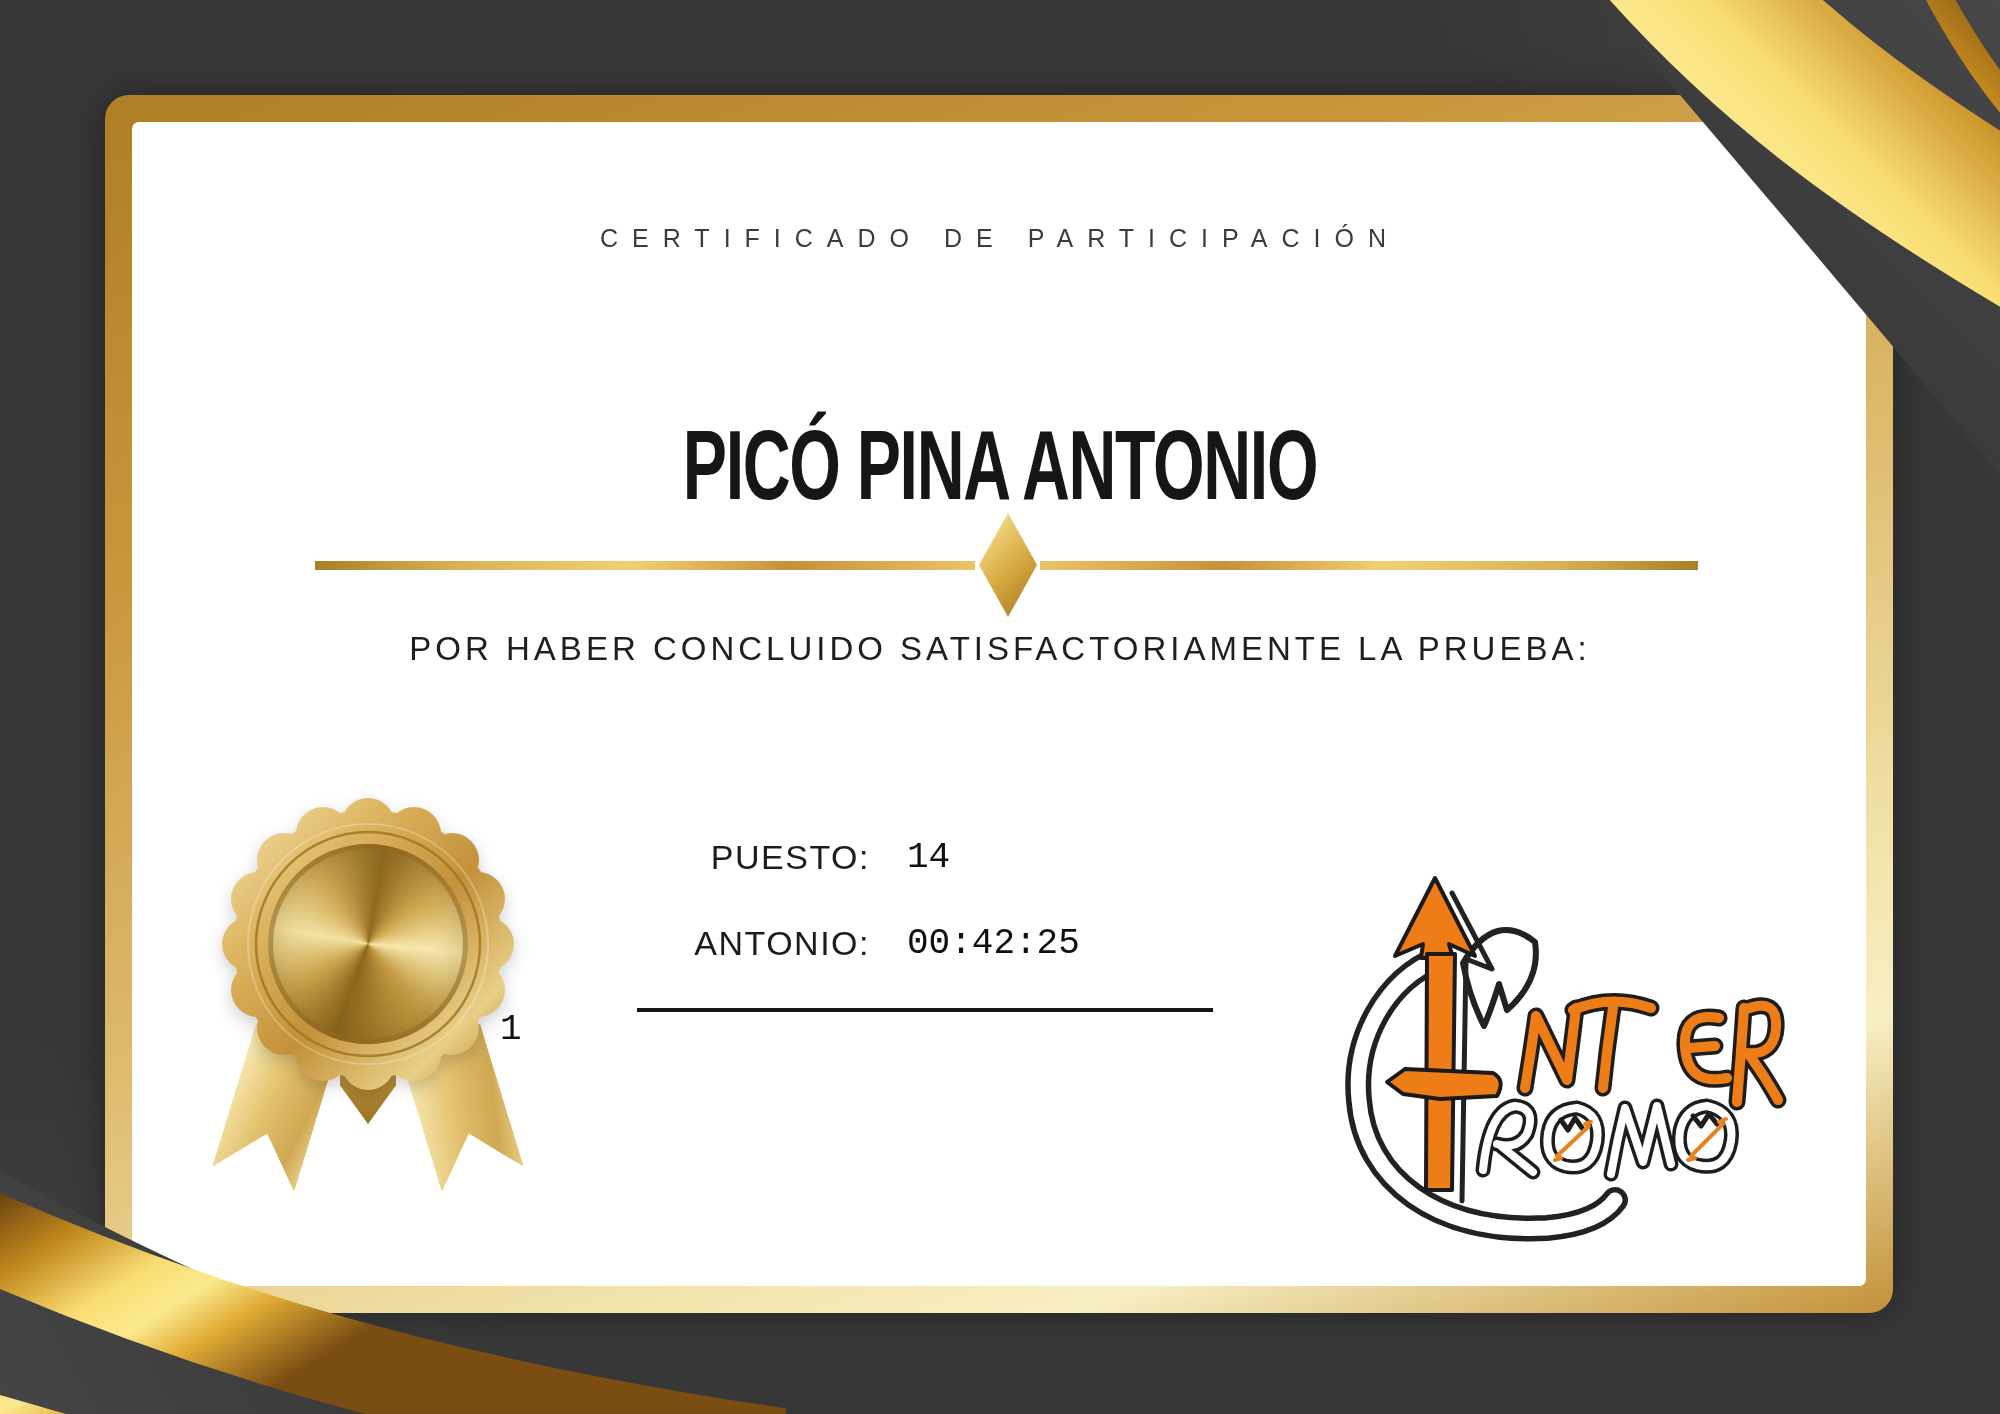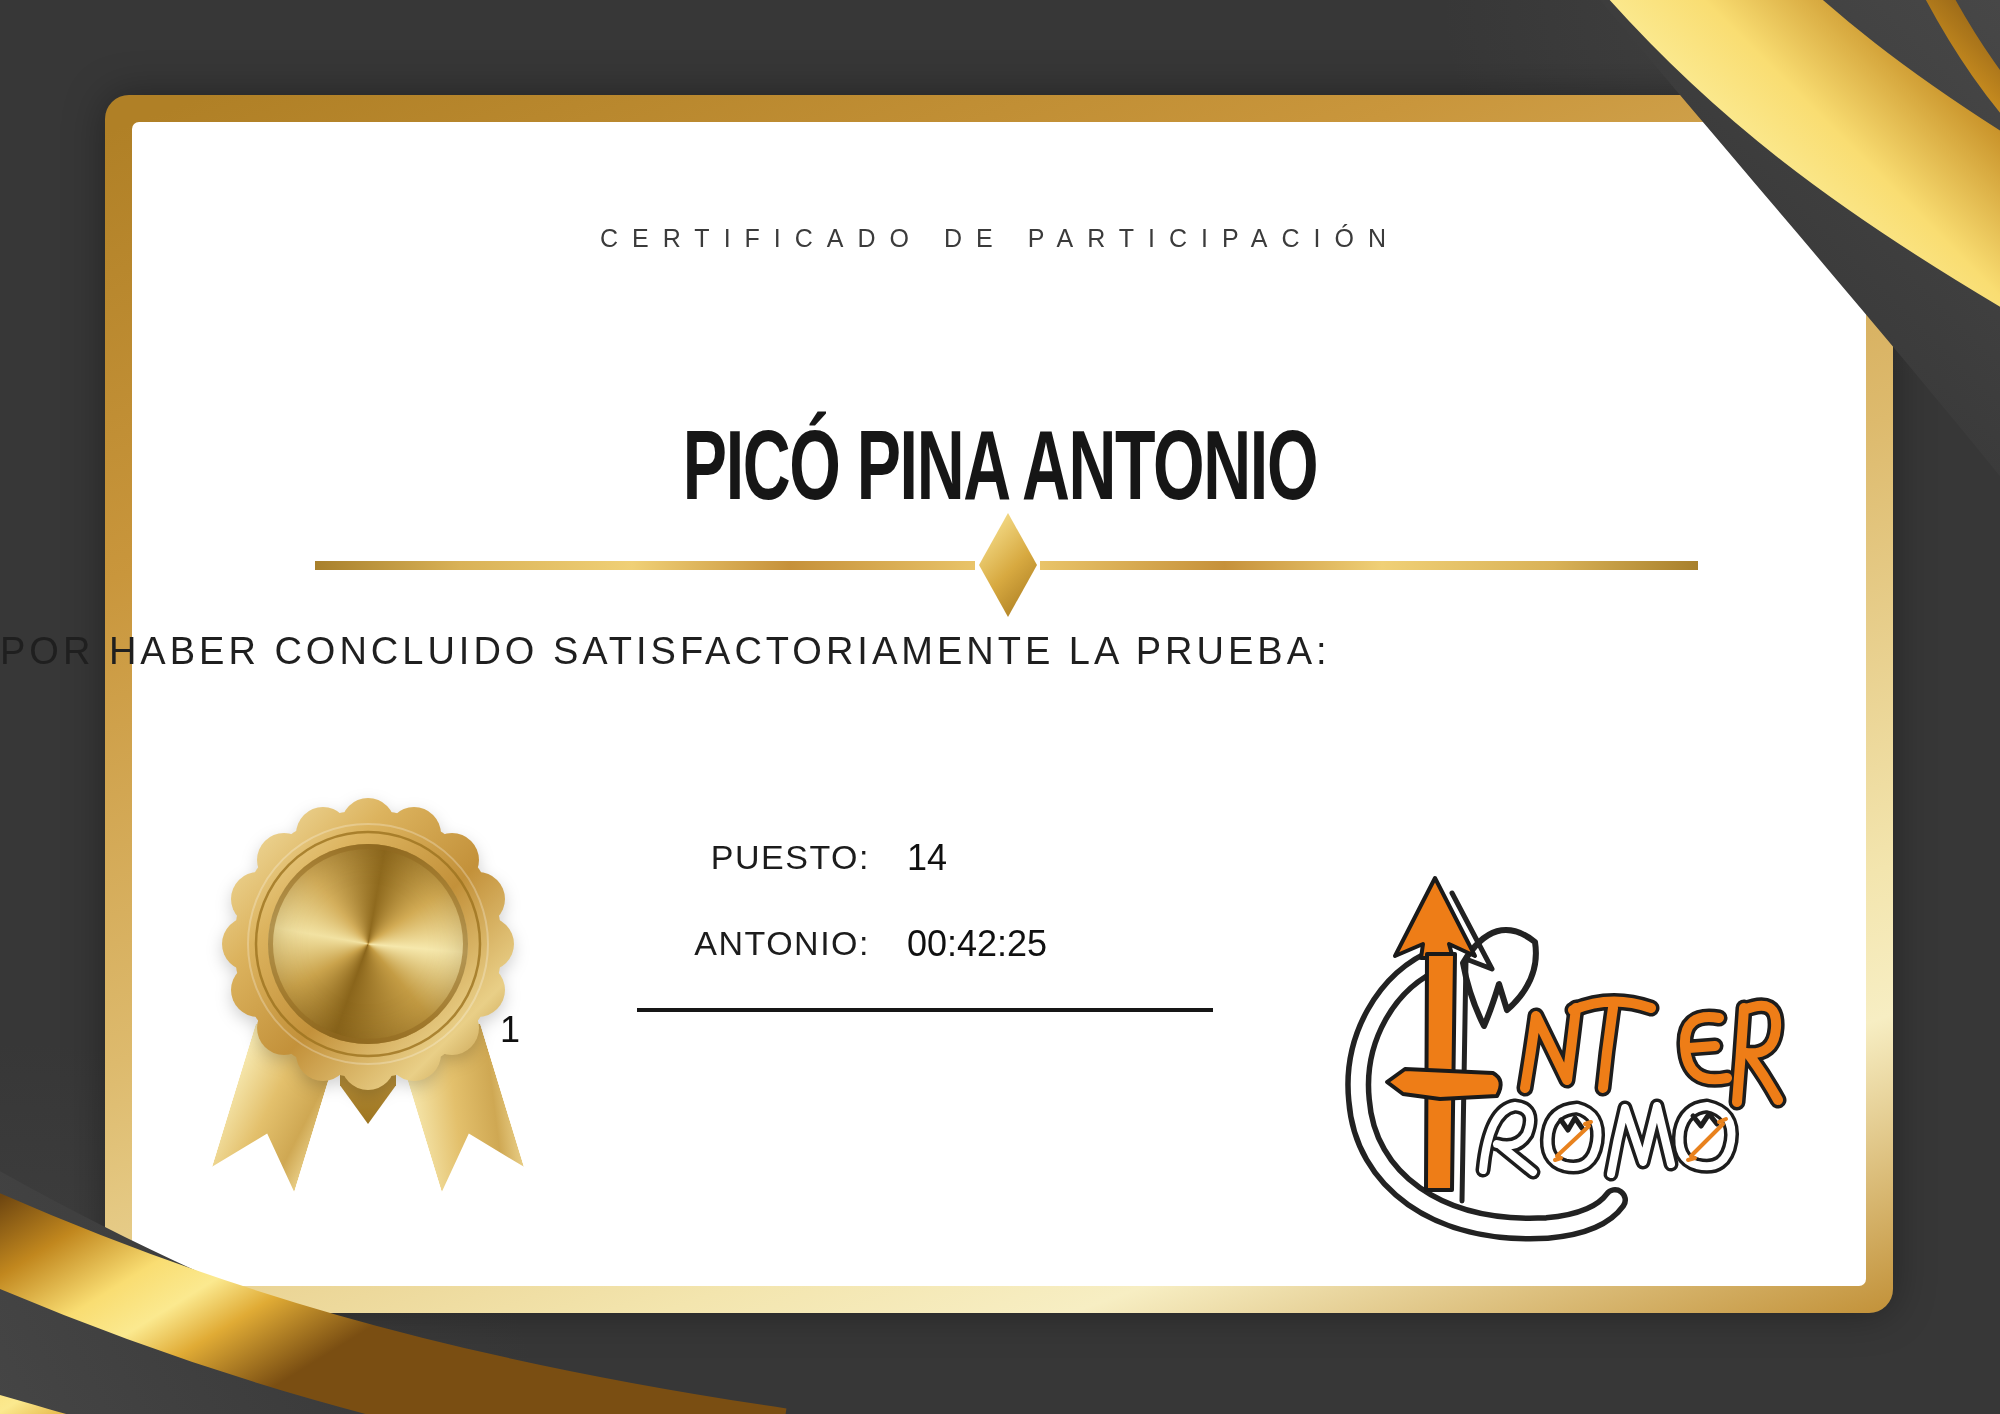--- a/index.html
+++ b/index.html
@@ -23,43 +23,43 @@
   .title{
     position:absolute;top:224px;left:0;width:2000px;text-align:center;
     font-size:25px;font-weight:400;letter-spacing:14px;color:#3b3b3b;white-space:nowrap;
   }
   .recipient{
     position:absolute;top:408px;left:0;width:2000px;text-align:center;
     font-size:99px;font-weight:700;letter-spacing:-2px;color:#161616;white-space:nowrap;
     transform:scaleX(.67);transform-origin:50% 50%;
   }
   .subtitle{
-    position:absolute;top:630px;left:0;width:2000px;
-    font-size:38px;font-weight:400;letter-spacing:4px;color:#1f1f1f;white-space:nowrap;
+    position:absolute;top:630px;left:0;width:2000px;text-align:center;
+    font-size:33px;font-weight:400;letter-spacing:4px;color:#1f1f1f;white-space:nowrap;
   }
   
   .rule{position:absolute;height:9px;top:561px;
     background:linear-gradient(90deg,#a8802c,#d9b257 22%,#f0d076 48%,#c6913a 72%,#e9c469 100%);}
   .rule.left{left:315px;width:660px;}
   .rule.right{left:1040px;width:658px;background:linear-gradient(90deg,#e9c469 0%,#c6913a 28%,#f0d076 52%,#d9b257 78%,#a8802c 100%);}
   .diamond{
     position:absolute;left:979px;top:513px;width:58px;height:104px;
     clip-path:polygon(50% 0,100% 50%,50% 100%,0 50%);
     background:linear-gradient(135deg,#f6df8d 10%,#d7a940 55%,#a87a20 95%);
   }
   
   .results{
     position:absolute;left:500px;top:833px;
     display:grid;grid-template-columns:370px auto;column-gap:36px;row-gap:0;gap:37px;
   }
   .results .lab{
     text-align:right;font-size:34px;letter-spacing:1.5px;color:#1c1c1c;line-height:49px;white-space:nowrap;
   }
   .results .val{
-    font-family:Liberation Sans, sans-serif;
+    font-family:Liberation Mono, monospace;
     font-size:36px;color:#101010;line-height:49px;white-space:nowrap;
   }
   .sig-line{position:absolute;left:637px;top:1008px;width:576px;height:4px;background:#161616;}
   
   .medal{position:absolute;left:222px;top:798px;width:292px;height:382px;}
   .medal .ribbon{
     position:absolute;top:238px;width:86px;height:150px;
     background:linear-gradient(100deg,#f6e7ad 5%,#e3c06c 45%,#cfa853 80%,#e8cd85 100%);
     clip-path:polygon(0 0,100% 0,100% 100%,50% 68%,0 100%);
     z-index:1;

